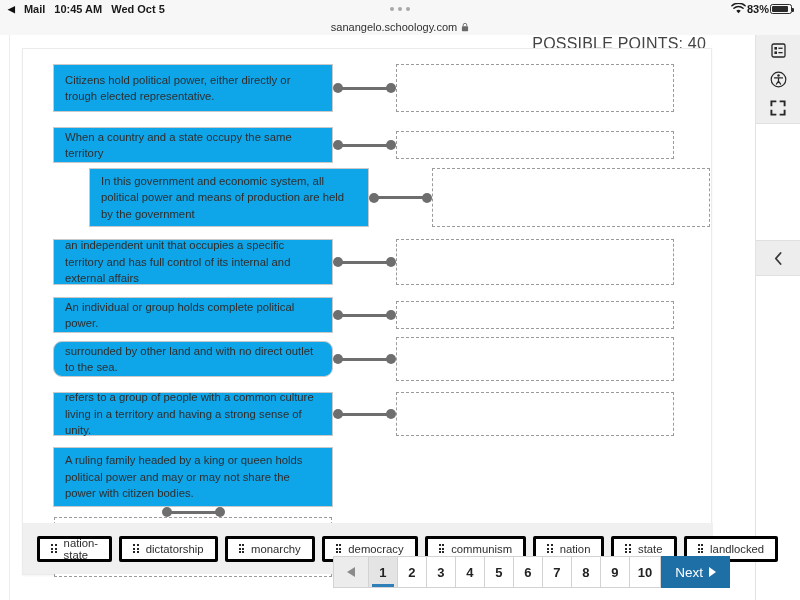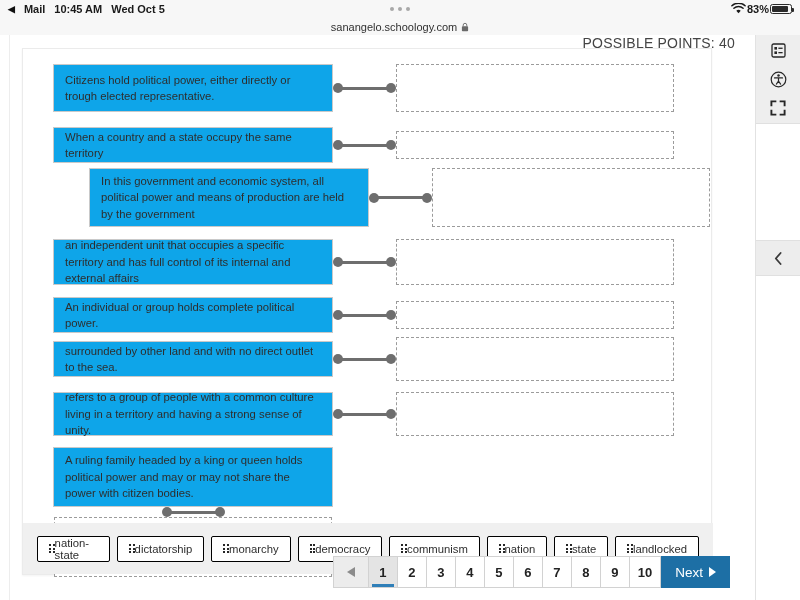--- a/index.html
+++ b/index.html
@@ -74,22 +74,22 @@
   }
 
   
   .left-edge {
     position: absolute; left: 0; top: 0; width: 10px; height: 565px;
     background: #ffffff; border-right: 1px solid #ededed;
   }
 
   
   .points {
-    position: absolute; right: 65px; top: 0px;
-    font-size: 14px; color: #444; letter-spacing: 0.2px;
+    position: absolute; right: 94px; top: 0px;
+    font-size: 16px; color: #444; letter-spacing: 0.2px;
   }
 
   
   .card {
     position: absolute; left: 22px; top: 13px; width: 690px; height: 527px;
     background: #ffffff;
     border: 1px solid #ebebeb;
     box-shadow: 0 1px 2px rgba(0,0,0,0.05);
   }
 
@@ -118,22 +118,22 @@
     width: 278px; border: 1px dashed #9b9b9b; background: #fff;
   }
 
   
   .tray {
     position: absolute; left: 0; bottom: 0; width: 690px; height: 51px;
     background: #f0f0f0;
     display: flex; align-items: center; gap: 7px; padding: 0 14px;
   }
   .chip {
-    height: 26px; background: #ffffff; border: 1px solid #000000; border-radius: 2px;
-    display: flex; align-items: center; padding: 0 11px;
+    height: 26px; background: #ffffff; border: 3px solid #000000; border-radius: 2px;
+    display: flex; align-items: center; gap: 7px; padding: 0 11px;
     font-size: 11.3px; color: #2e2e2e;
   }
   .grip { display: grid; grid-template-columns: 2px 2px; grid-auto-rows: 2px; gap: 1.6px; }
   .grip i { display: block; width: 2px; height: 2px; background: #262626; }
 
   
   .pager {
     position: absolute; right: 70px; bottom: 12px;
     display: flex; align-items: stretch; height: 32px;
   }
@@ -283,21 +283,21 @@
           <div class="prompt" style="height:28px;">An individual or group holds complete political power.</div>
           <div class="connector">
             <span class="conn-bar"></span>
               <span class="conn-dot l"></span>
               <span class="conn-dot r"></span>
           </div>
           <div class="dropzone" style="height:28px;"></div>
         </div>
 
         <div class="row" style="left:30px; top:288px; position:absolute;">
-          <div class="prompt" style="height:32px;">surrounded by other land and with no direct outlet to the sea.</div>
+          <div class="prompt" style="height:32px;border-radius:9px;">surrounded by other land and with no direct outlet to the sea.</div>
           <div class="connector">
             <span class="conn-bar"></span>
               <span class="conn-dot l"></span>
               <span class="conn-dot r"></span>
           </div>
           <div class="dropzone" style="height:44px;"></div>
         </div>
 
         <div class="row" style="left:30px; top:343px; position:absolute;">
           <div class="prompt" style="height:44px;">refers to a group of people with a common culture living in a territory and having a strong sense of unity.</div>

